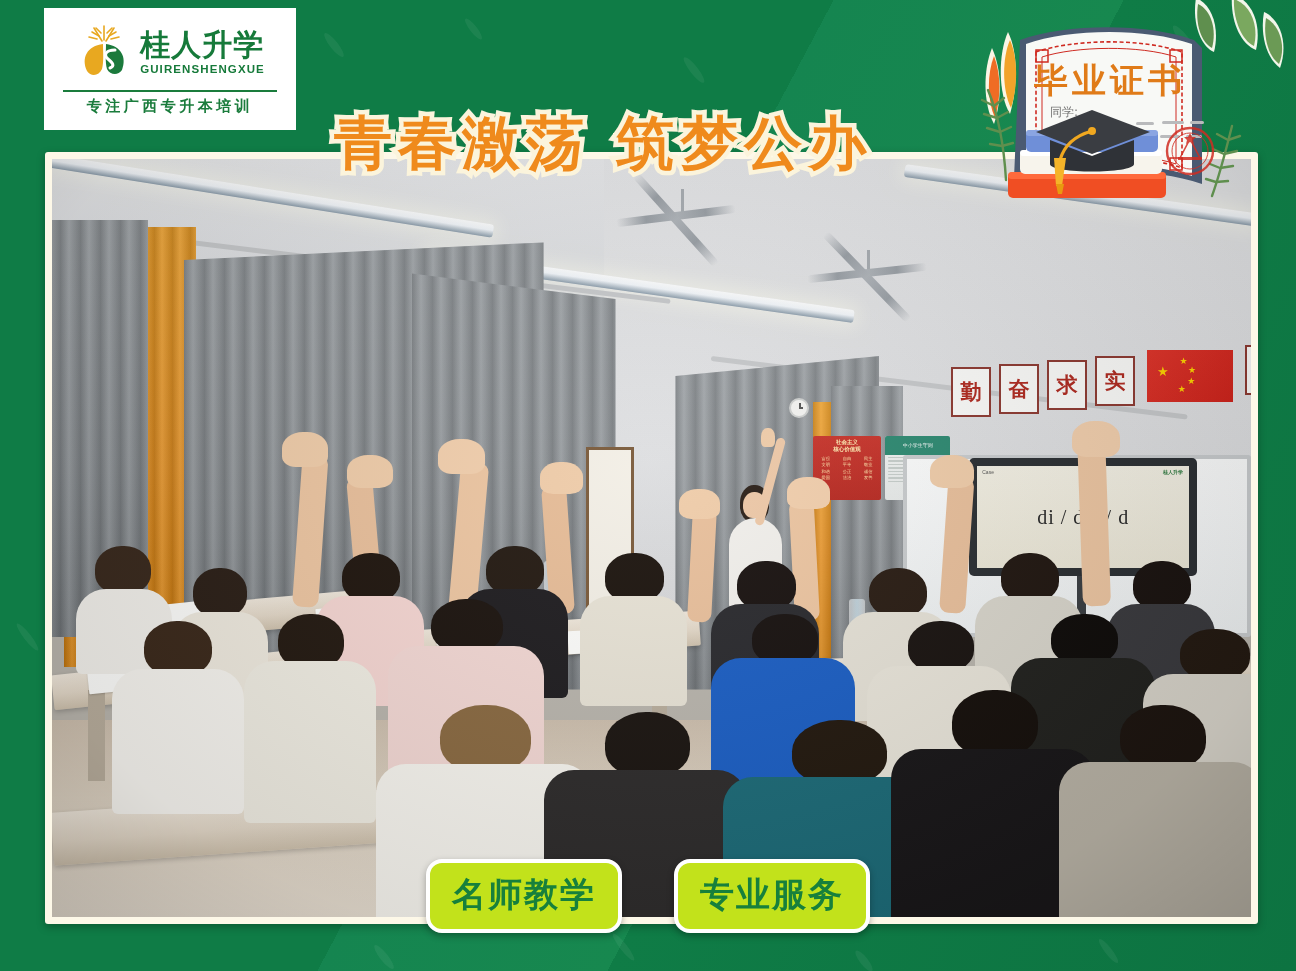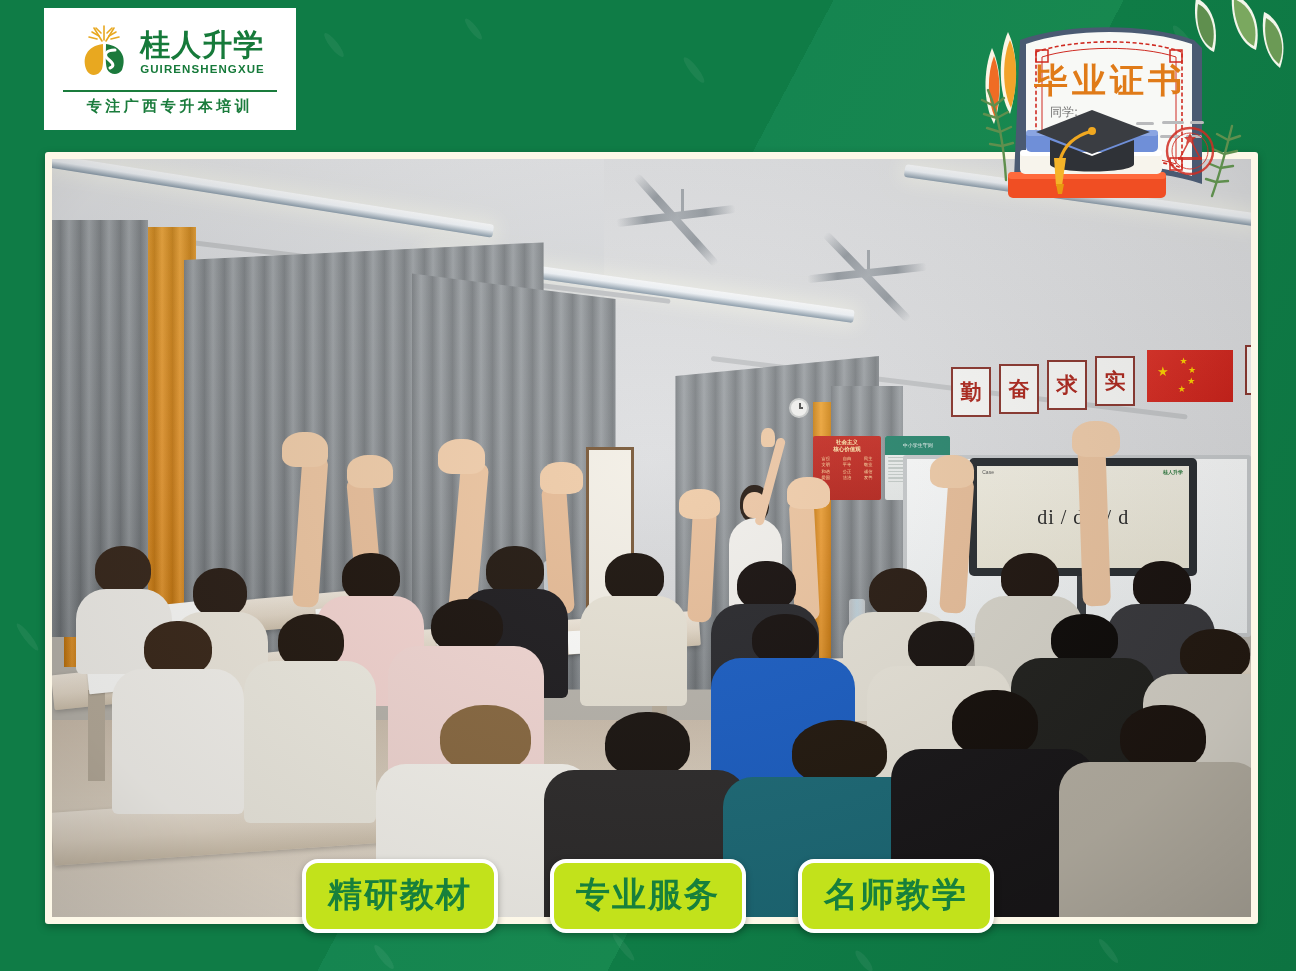--- a/index.html
+++ b/index.html
@@ -308,20 +308,21 @@
       </div>
       <div class="logo-text-wrap">
         <div class="logo-cn">桂人升学</div>
         <div class="logo-en">GUIRENSHENGXUE</div>
       </div>
     </div>
     <div class="logo-rule"></div>
     <div class="logo-sub">专注广西专升本培训</div>
   </div>
 
+  <div class="headline">青春激荡  筑梦公办</div>
 
   <div class="cert-art">
     <svg viewBox="0 0 330 236" width="330" height="236">
 
       <g>
         <path d="M232 4 C248 10 256 34 250 58 C236 52 228 28 232 4 Z" fill="#f2f6ea"></path>
         <path d="M234 10 C247 16 253 35 248 54 C237 48 231 30 234 10 Z" fill="#5f8f4e"></path>
         <path d="M268 0 C288 6 298 30 292 56 C276 50 266 26 268 0 Z" fill="#f2f6ea"></path>
         <path d="M270 5 C287 11 295 32 290 52 C277 46 269 24 270 5 Z" fill="#7aa85f"></path>
         <path d="M300 18 C318 26 324 52 316 74 C302 64 296 40 300 18 Z" fill="#f2f6ea"></path>
@@ -642,18 +643,17 @@
       <div class="person" style="left:84%; top:72%; width:17%; height:33%;">
         <div class="head" style="left:30%; top:0; width:42%; height:26%; background:#1d1510;"></div>
         <div class="body" style="left:0; top:23%; width:100%; height:84%; background:#b9b3a6;"></div>
       </div>
 
       <div class="photo-tone"></div>
     </div>
   </div>
 
   <div class="badges">
-    <div class="badge">精研教材</div>
+    <div class="badge">名师教学</div>
     <div class="badge">专业服务</div>
-    <div class="badge">名师教学</div>
   </div>
 
 </div>
 
 </body></html>

